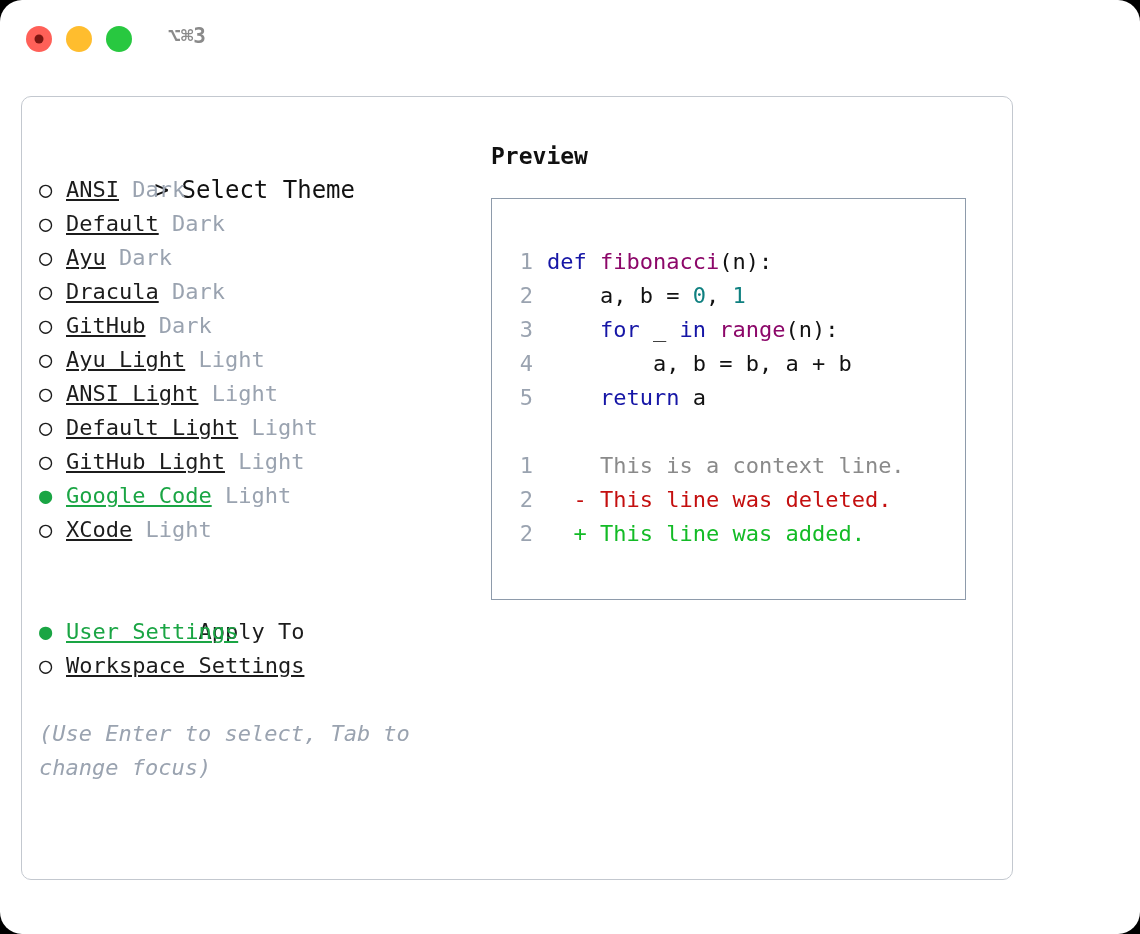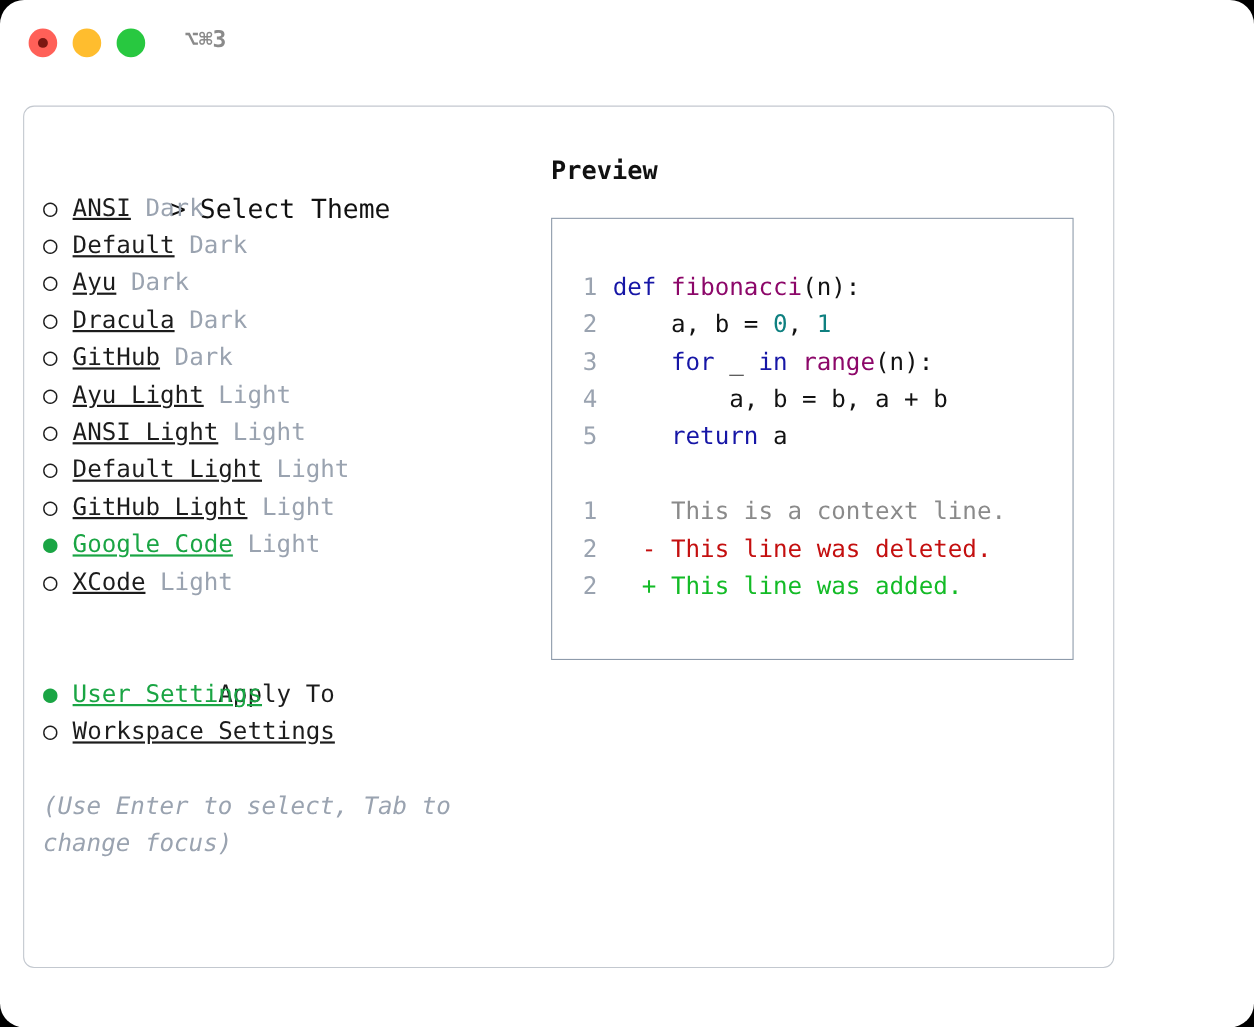--- a/index.html
+++ b/index.html
@@ -122,21 +122,21 @@
     line-height: 34px;
     color: #9aa3b0;
     width: 410px;
     white-space: pre-wrap;
     font-style: italic;
   }
 
   
   #right-col {
     position: absolute;
-    left: 479px;
+    left: 469px;
     top: 42px;
     width: 490px;
   }
   #preview-title {
     font-size: 23px;
     font-weight: bold;
     color: #111111;
     line-height: 34px;
     height: 34px;
   }

